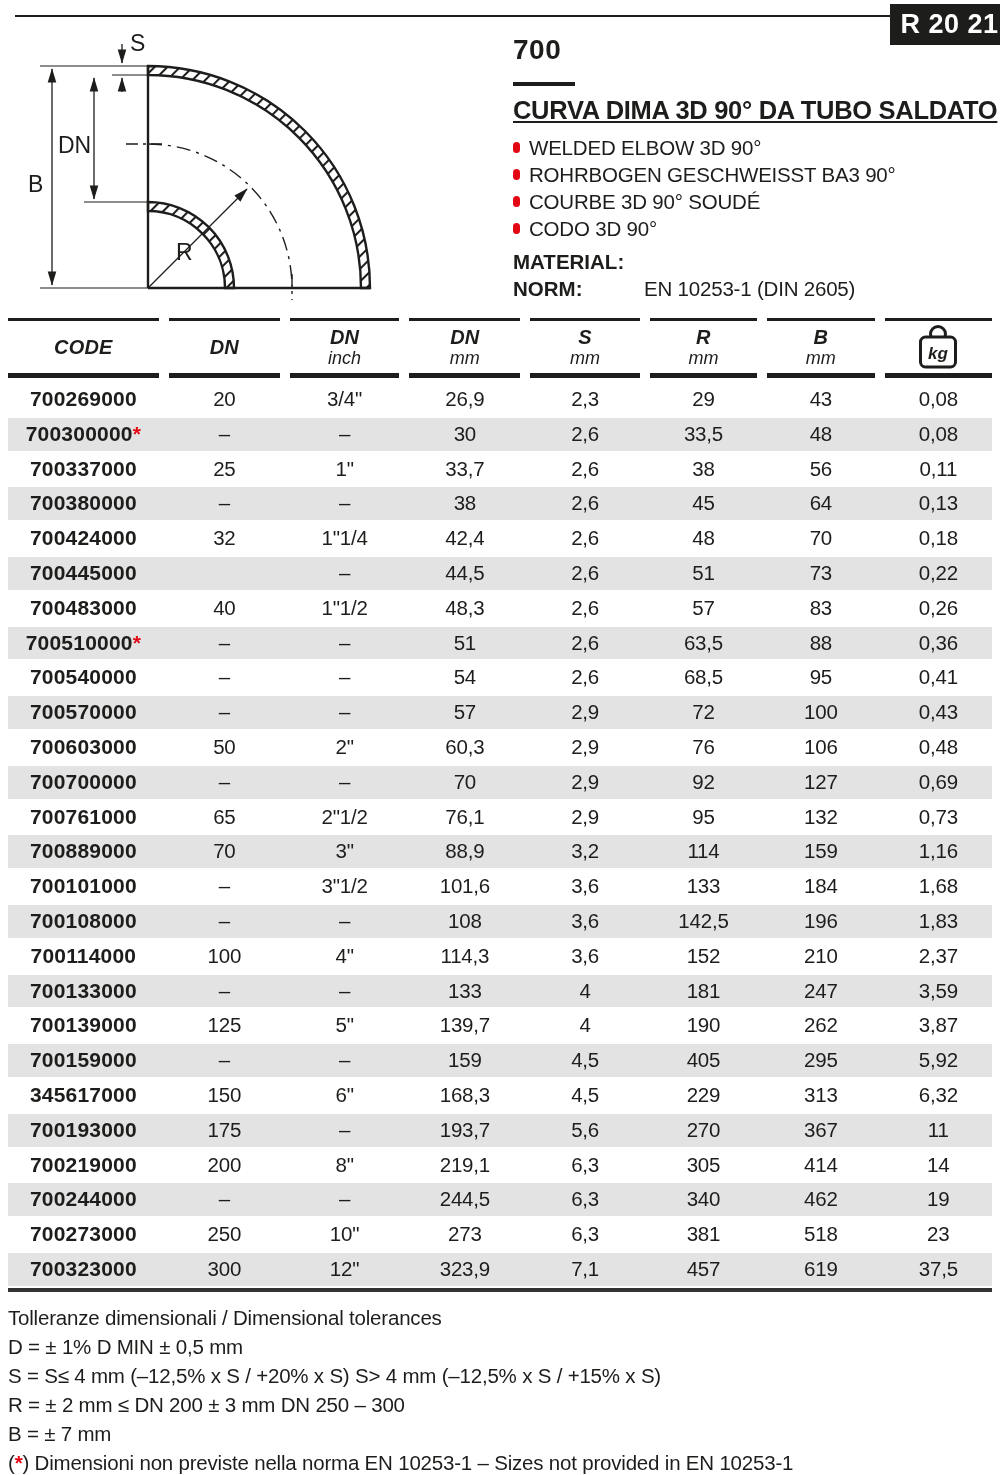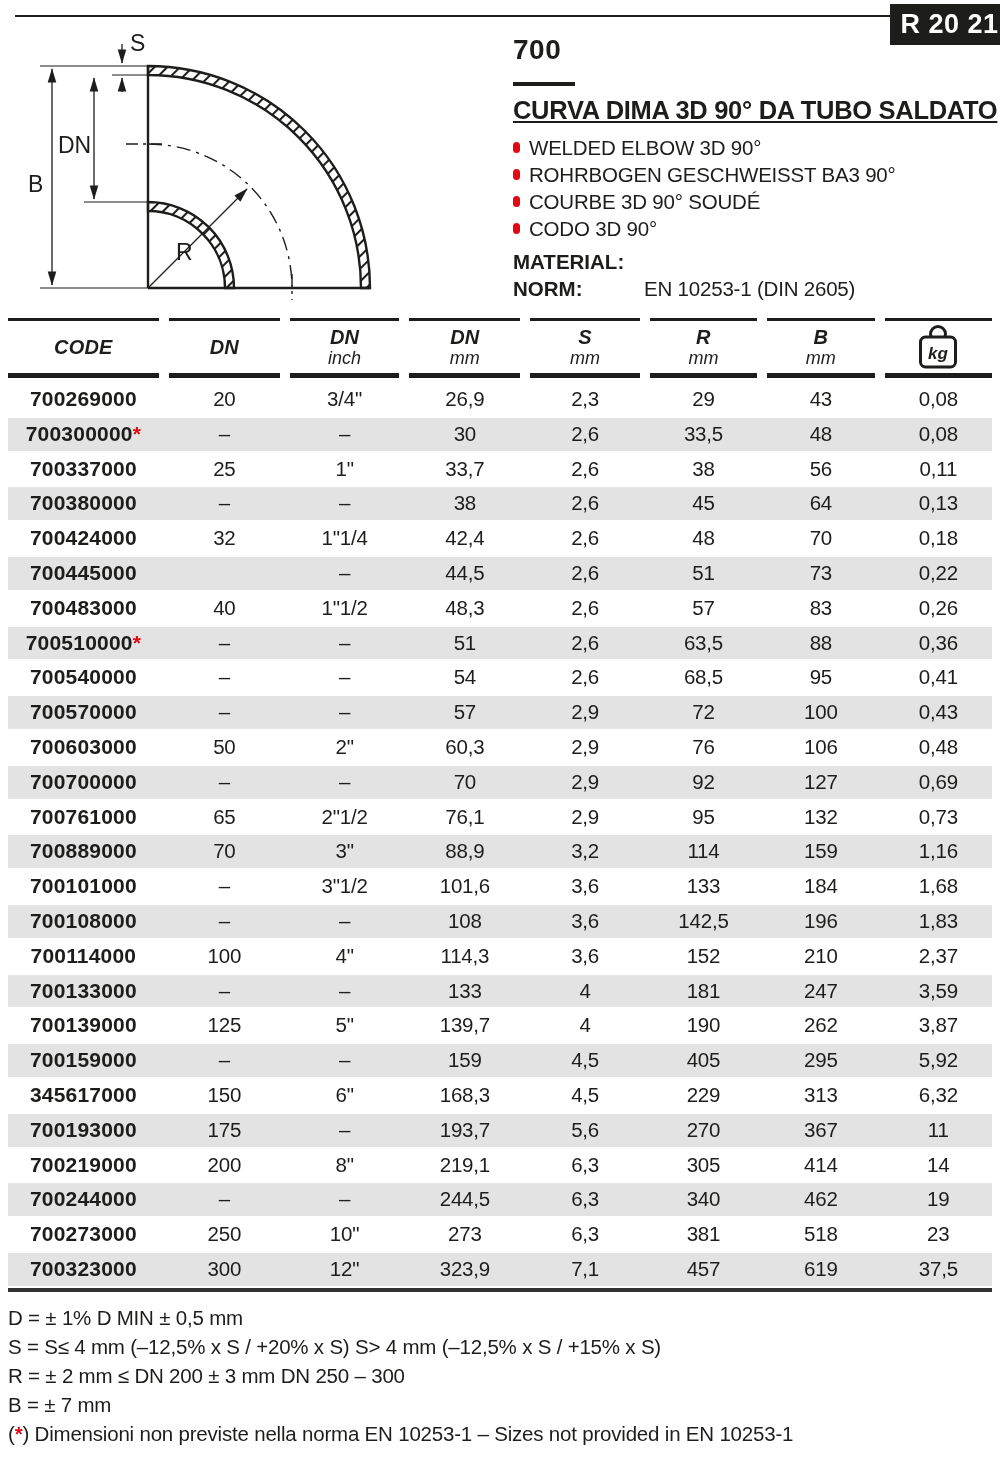--- a/index.html
+++ b/index.html
@@ -446,20 +446,21 @@
           <div class="cell c4">7,1</div>
           <div class="cell c5">457</div>
           <div class="cell c6">619</div>
           <div class="cell c7">37,5</div>
         </div>
       </div>
     <div class="bottom-rule"></div>
   </div>
 
   <div class="foot">
+    <div class="line">Tolleranze dimensionali / Dimensional tolerances</div>
     <div class="line">D = ± 1% D MIN ± 0,5 mm</div>
     <div class="line">S = S≤ 4 mm (–12,5% x S / +20% x S) S&gt; 4 mm (–12,5% x S / +15% x S)</div>
     <div class="line">R = ± 2 mm ≤ DN 200 ± 3 mm DN 250 – 300</div>
     <div class="line">B = ± 7 mm</div>
     <div class="line"><span>(</span><span class="star">*</span><span>) Dimensioni non previste nella norma EN 10253-1 – Sizes not provided in EN 10253-1</span></div>
   </div>
 
 </div>
 
 </body></html>

